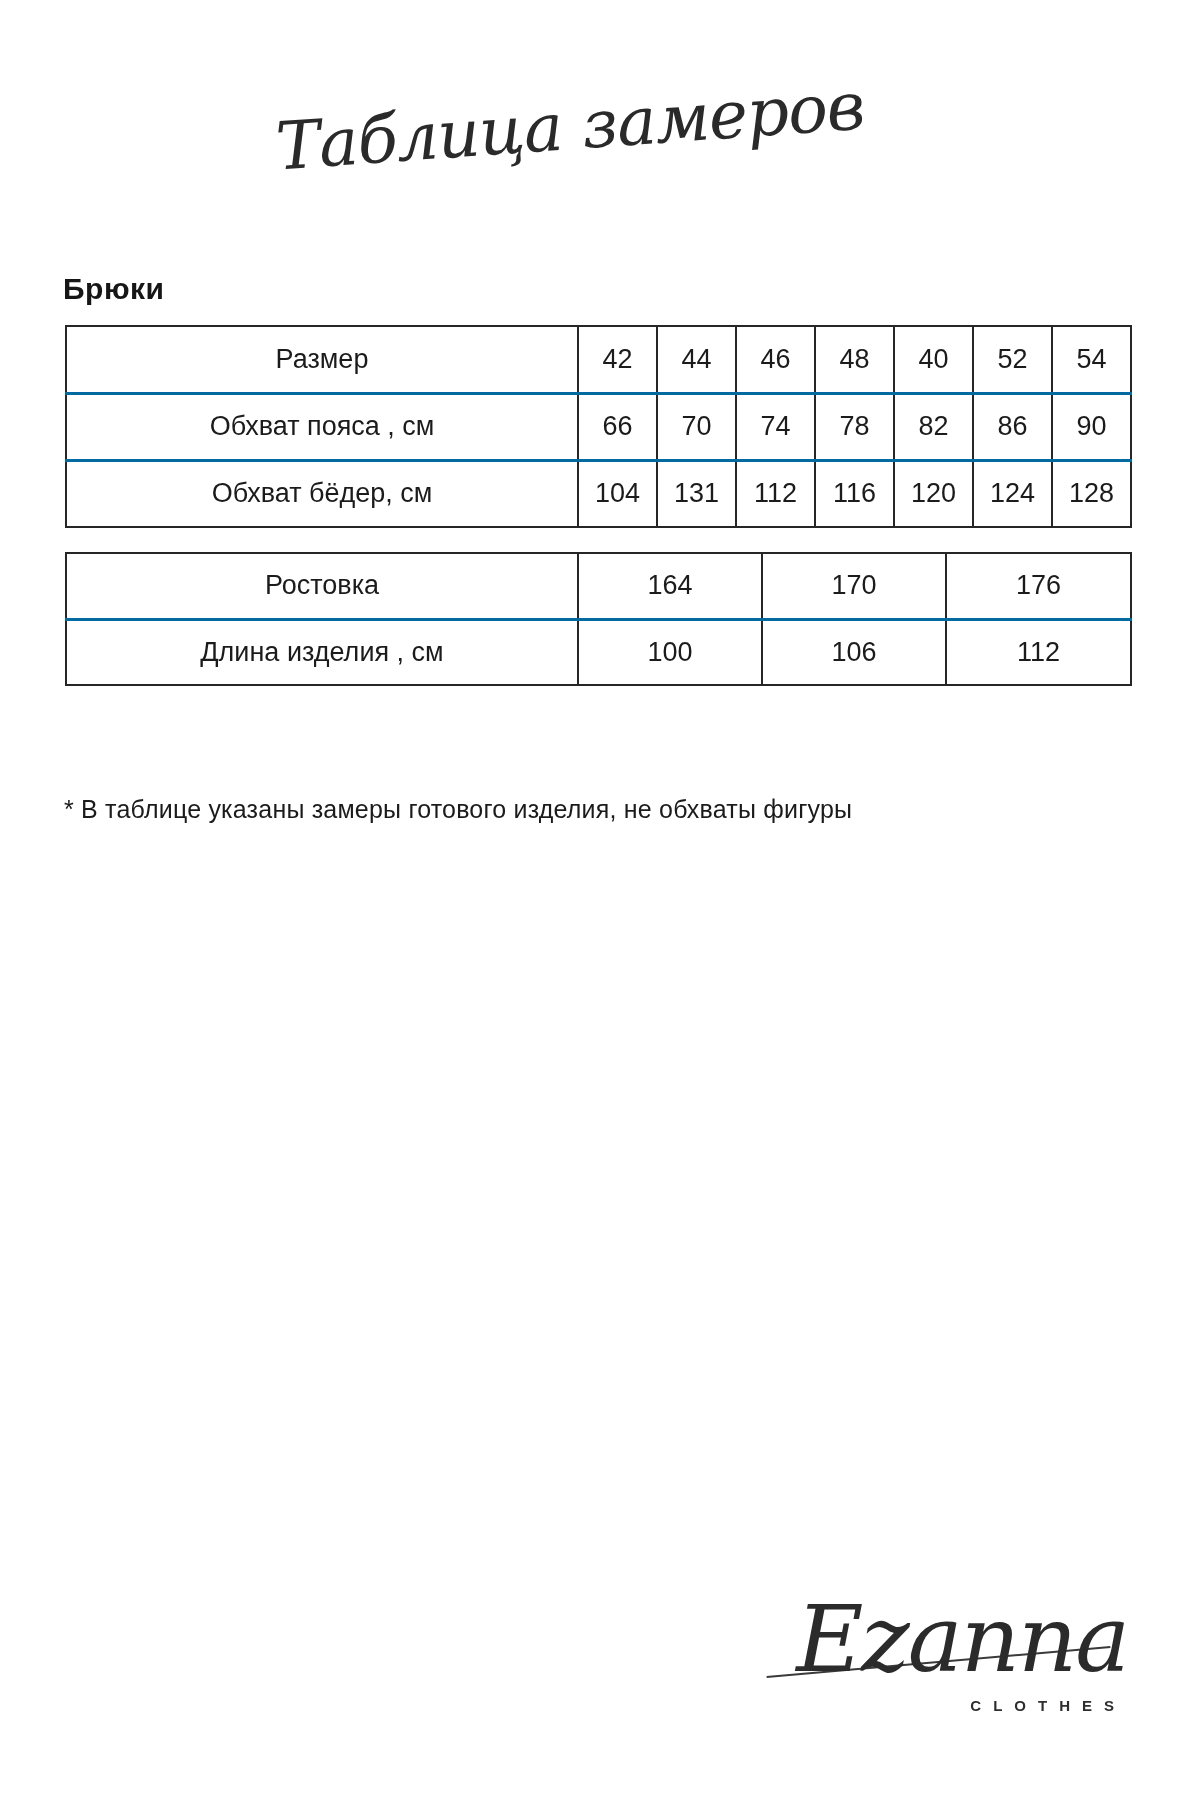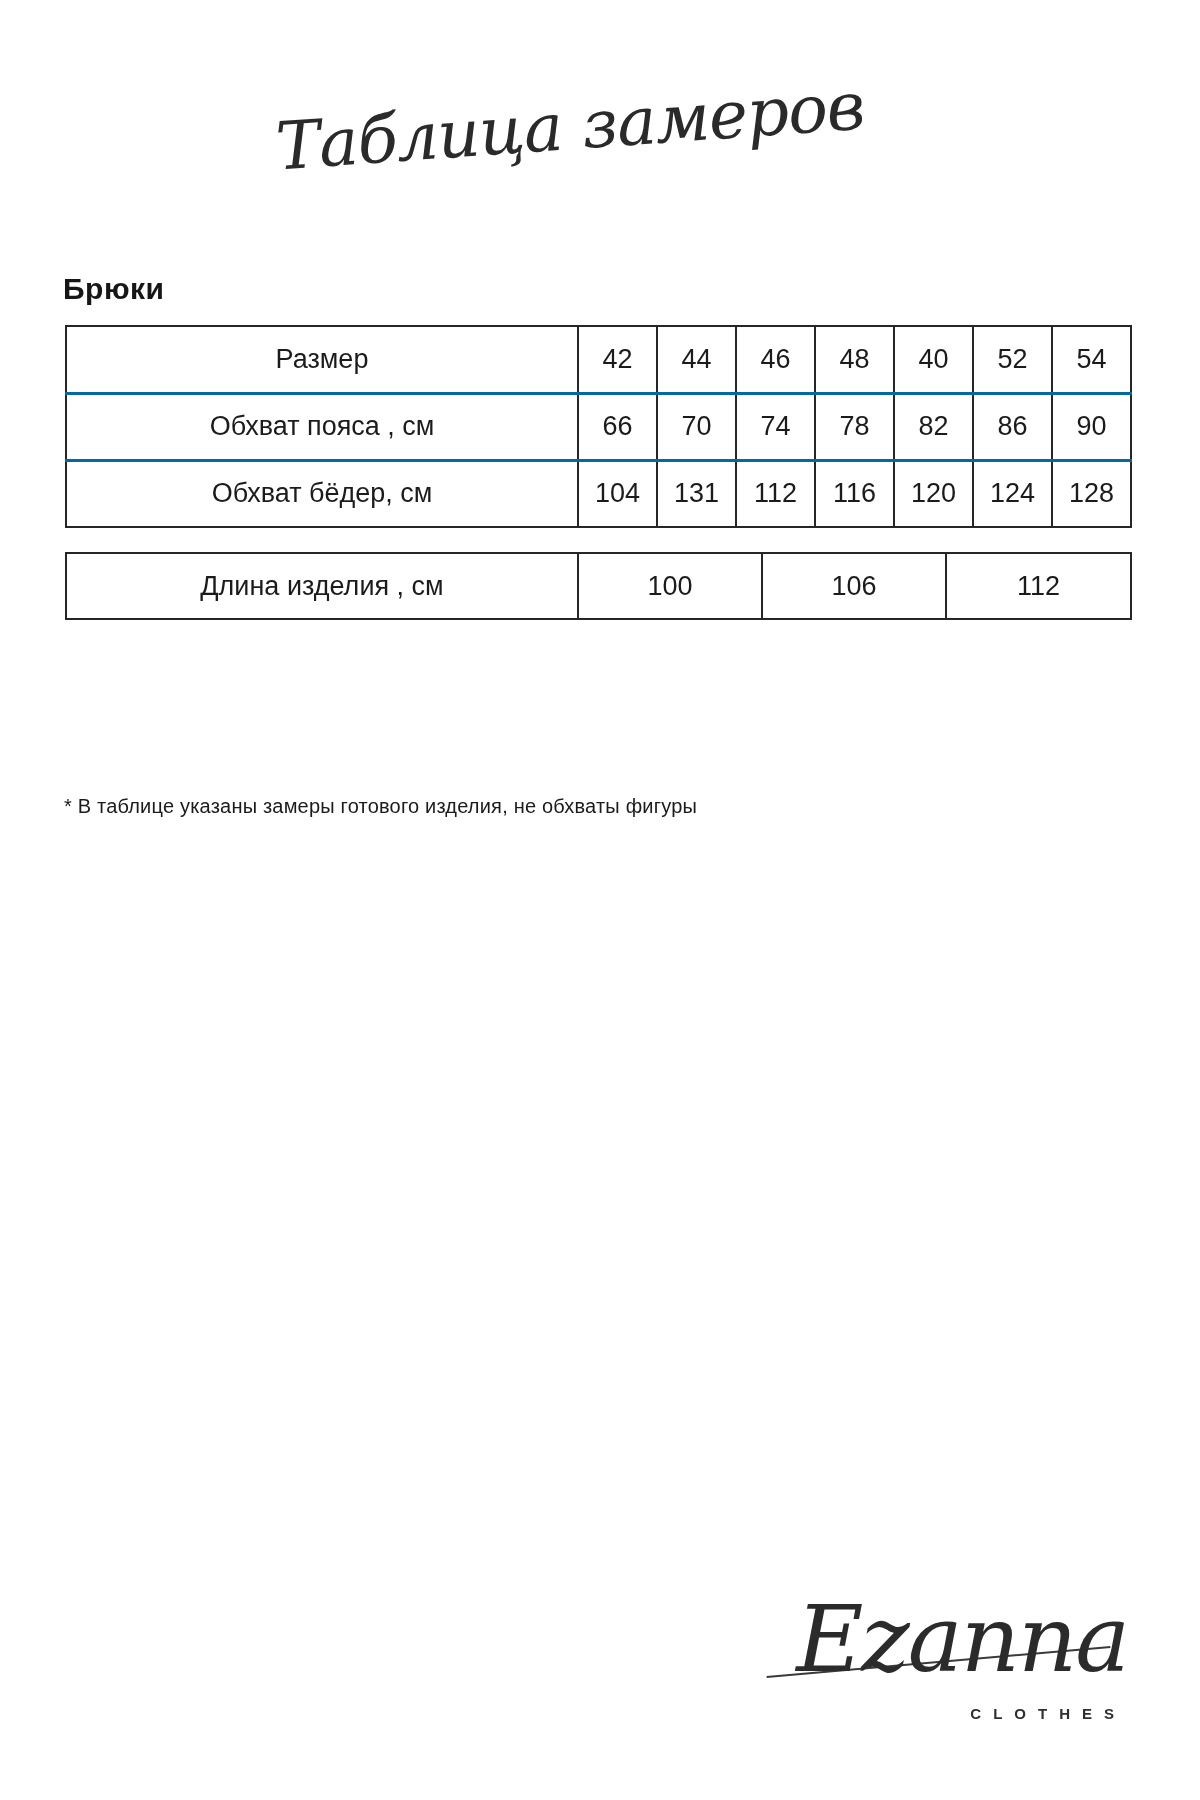--- a/index.html
+++ b/index.html
@@ -62,21 +62,21 @@
   table.meas tr + tr td { border-top: 3px solid #0369a1; }
   .t1 { top: 325px; }
   .t1 tr { height: 67px; }
   .t2 { top: 552px; }
   .t2 tr { height: 66px; }
 
   .footnote {
     position: absolute;
     left: 64px;
     top: 795px;
-    font-size: 20px;
+    font-size: 25px;
     letter-spacing: 0.2px;
     color: #1b1b1b;
     white-space: nowrap;
   }
 
   
   .logo {
     position: absolute;
     left: 700px;
     top: 1585px;
@@ -106,21 +106,20 @@
   }
   .logo-sub {
     position: absolute;
     right: 24px;
     top: 112px;
     font-size: 15px;
     font-weight: bold;
     letter-spacing: 12px;
     color: #2e2e2e;
     white-space: nowrap;
-    margin-top: 8px;
   }
 </style>
 </head>
 <body>
 
 <div class="page">
 
   <div class="script-title">Таблица замеров</div>
 
   <div class="section-heading">Брюки</div>
@@ -172,20 +171,26 @@
 
   <table class="meas t2">
     <colgroup>
       <col style="width:512px">
         <col style="width:184px">
         <col style="width:184px">
         <col style="width:185px">
     </colgroup>
     <tbody>
       <tr>
+        <td>Ростовка</td>
+        <td>164</td>
+        <td>170</td>
+        <td>176</td>
+      </tr>
+      <tr>
         <td>Длина изделия , см</td>
         <td>100</td>
         <td>106</td>
         <td>112</td>
       </tr>
     </tbody>
   </table>
 
   <div class="footnote">* В таблице указаны замеры готового изделия, не обхваты фигуры</div>
 

